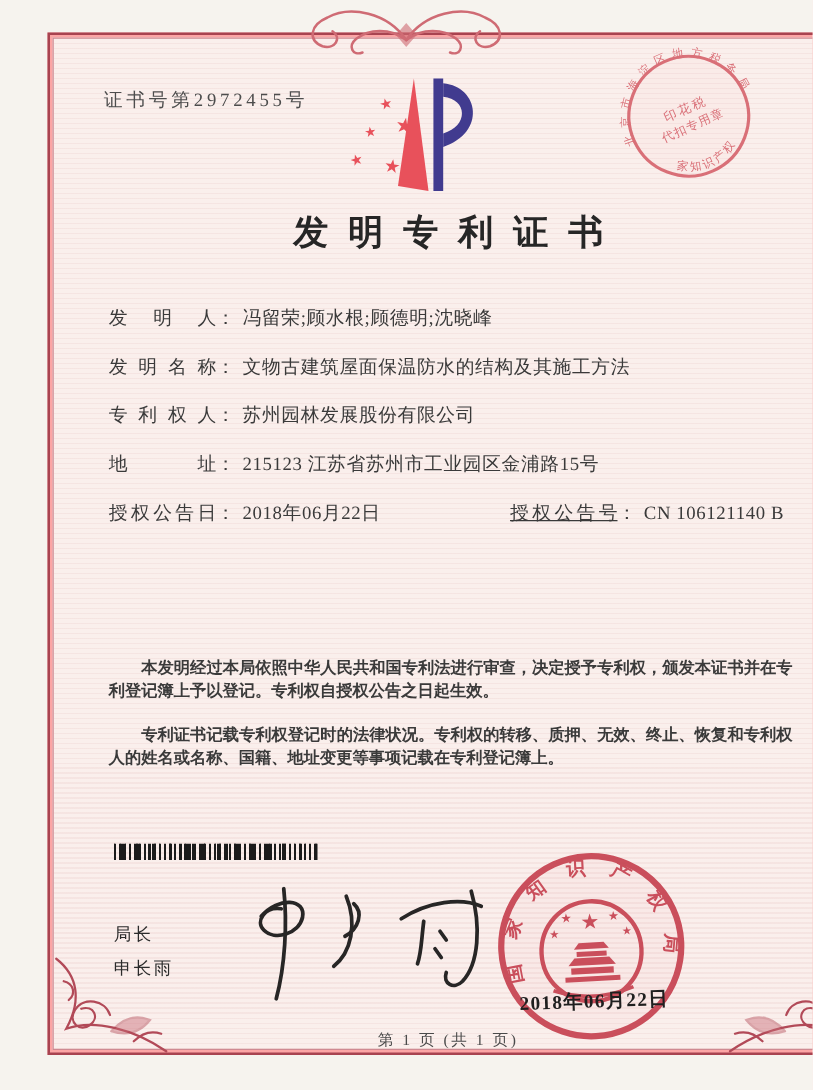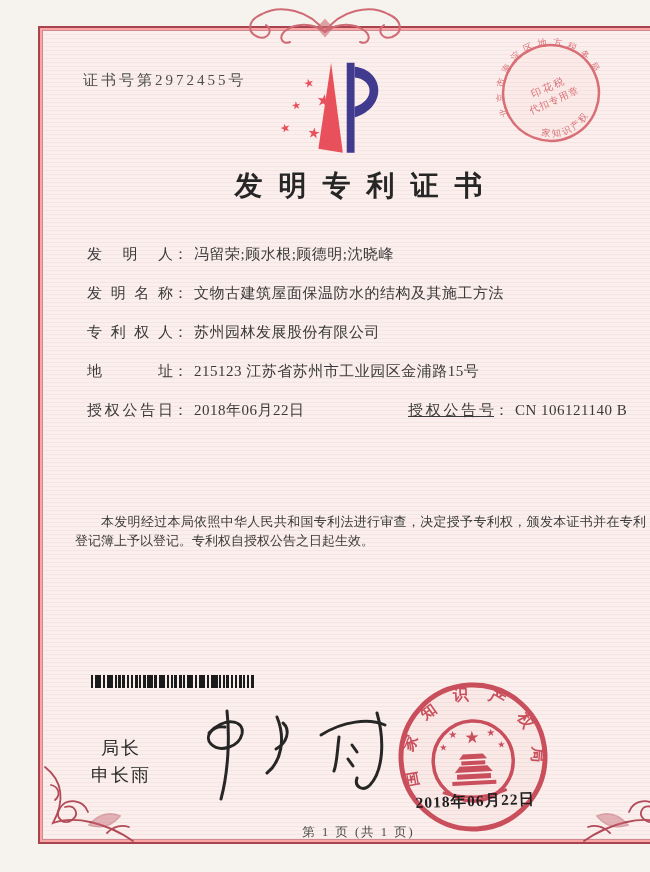--- a/index.html
+++ b/index.html
@@ -45,29 +45,29 @@
     font-weight:500;
   }
   .fcolon{display:inline-block;margin-right:6px;}
   .fvalue{letter-spacing:.5px;}
   .grant-pair2{margin-left:46px;text-decoration:underline;}
   .grant-val{display:inline-block;min-width:168px;}
   .body-text{
     position:absolute;left:28px;right:24px;top:478px;
     font-size:13px;line-height:18.8px;text-align:justify;color:#3a3a3a;
   }
-  .body-text p{margin:4px;text-indent:2em;}
+  .body-text p{margin:16px;text-indent:2em;font-weight:bold;}
   .barcode{
     position:absolute;left:48px;top:644px;width:163px;height:13px;
     background-image:
       repeating-linear-gradient(90deg,#1b1b1b 0 2px,transparent 2px 4px),
       repeating-linear-gradient(90deg,#1b1b1b 0 1px,transparent 1px 9px),
       repeating-linear-gradient(90deg,transparent 0 5px,#1b1b1b 5px 8px,transparent 8px 13px);
   }
-  .signer{position:absolute;left:48px;top:704px;font-size:18px;color:#2b2b2b;line-height:27px;letter-spacing:2px;text-align:center;}
+  .signer{position:absolute;left:48px;top:704px;font-size:14px;color:#2b2b2b;line-height:27px;letter-spacing:2px;}
   .signature{position:absolute;left:128px;top:668px;width:238px;height:112px;}
   .seal-wrap{position:absolute;left:350px;top:646px;width:160px;height:160px;transform:rotate(-3deg);}
   .seal-wrap svg{position:absolute;inset:0;opacity:.92;}
   .seal-date{
     position:absolute;left:-6px;right:-6px;top:114px;text-align:center;
     font-size:15.5px;font-weight:600;color:#1f1f1f;letter-spacing:1px;transform:rotate(1deg);
   }
   .footer{position:absolute;left:0;right:0;top:793px;text-align:center;font-size:12.5px;color:#4a4a4a;letter-spacing:2px;}
 </style>
 </head>
@@ -155,20 +155,21 @@
         <div class="frow">
           <span class="flabel">地址</span><span class="fcolon">：</span><span class="fvalue">215123 江苏省苏州市工业园区金浦路15号</span>
         </div>
         <div class="frow">
           <span class="flabel">授权公告日</span><span class="fcolon">：</span><span class="fvalue grant-val">2018年06月22日</span><span class="flabel grant-pair2">授权公告号</span><span class="fcolon">：</span><span class="fvalue">CN 106121140 B</span>
         </div>
       </div>
 
       <div class="body-text">
         <p>本发明经过本局依照中华人民共和国专利法进行审查，决定授予专利权，颁发本证书并在专利登记簿上予以登记。专利权自授权公告之日起生效。</p>
+        <p>专利证书记载专利权登记时的法律状况。专利权的转移、质押、无效、终止、恢复和专利权人的姓名或名称、国籍、地址变更等事项记载在专利登记簿上。</p>
       </div>
 
       <div class="barcode"></div>
 
       <div class="signer">
         <div>局长</div>
         <div>申长雨</div>
       </div>
 
       <svg class="signature" viewBox="0 0 238 112">

